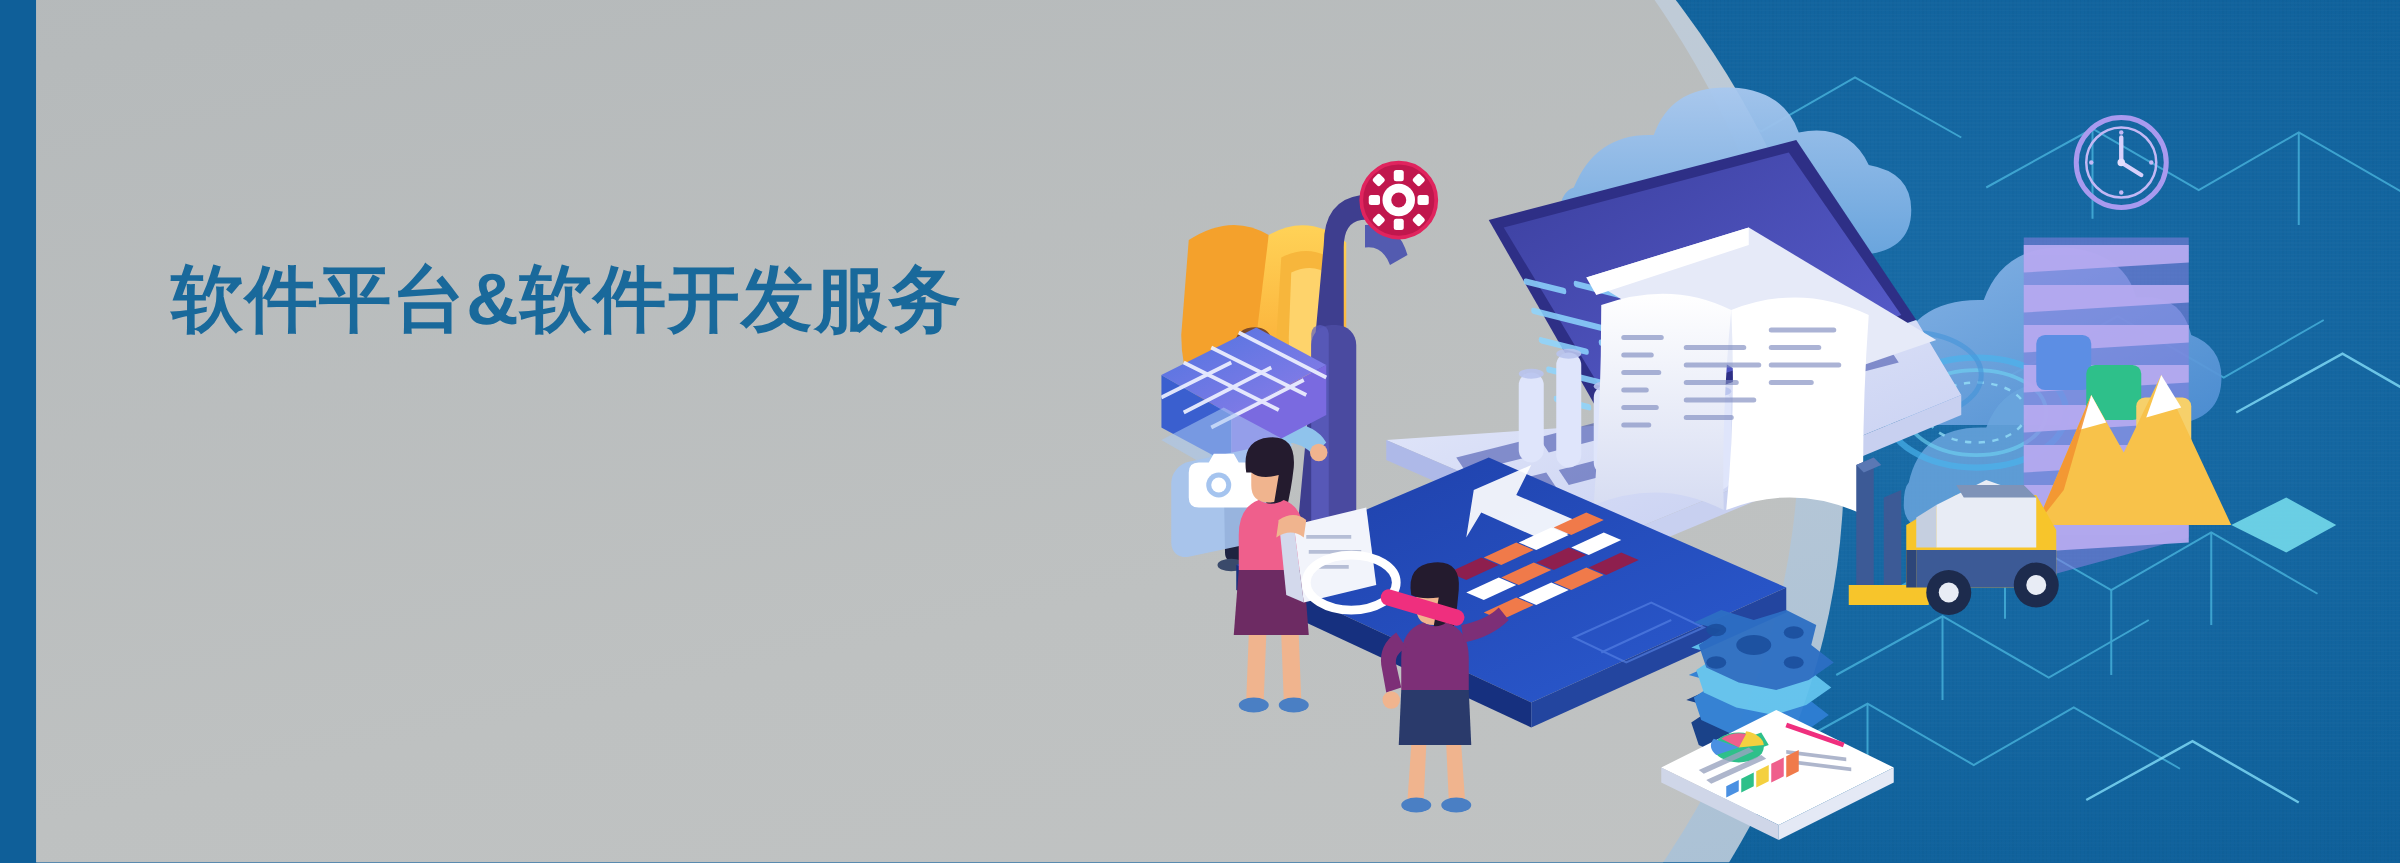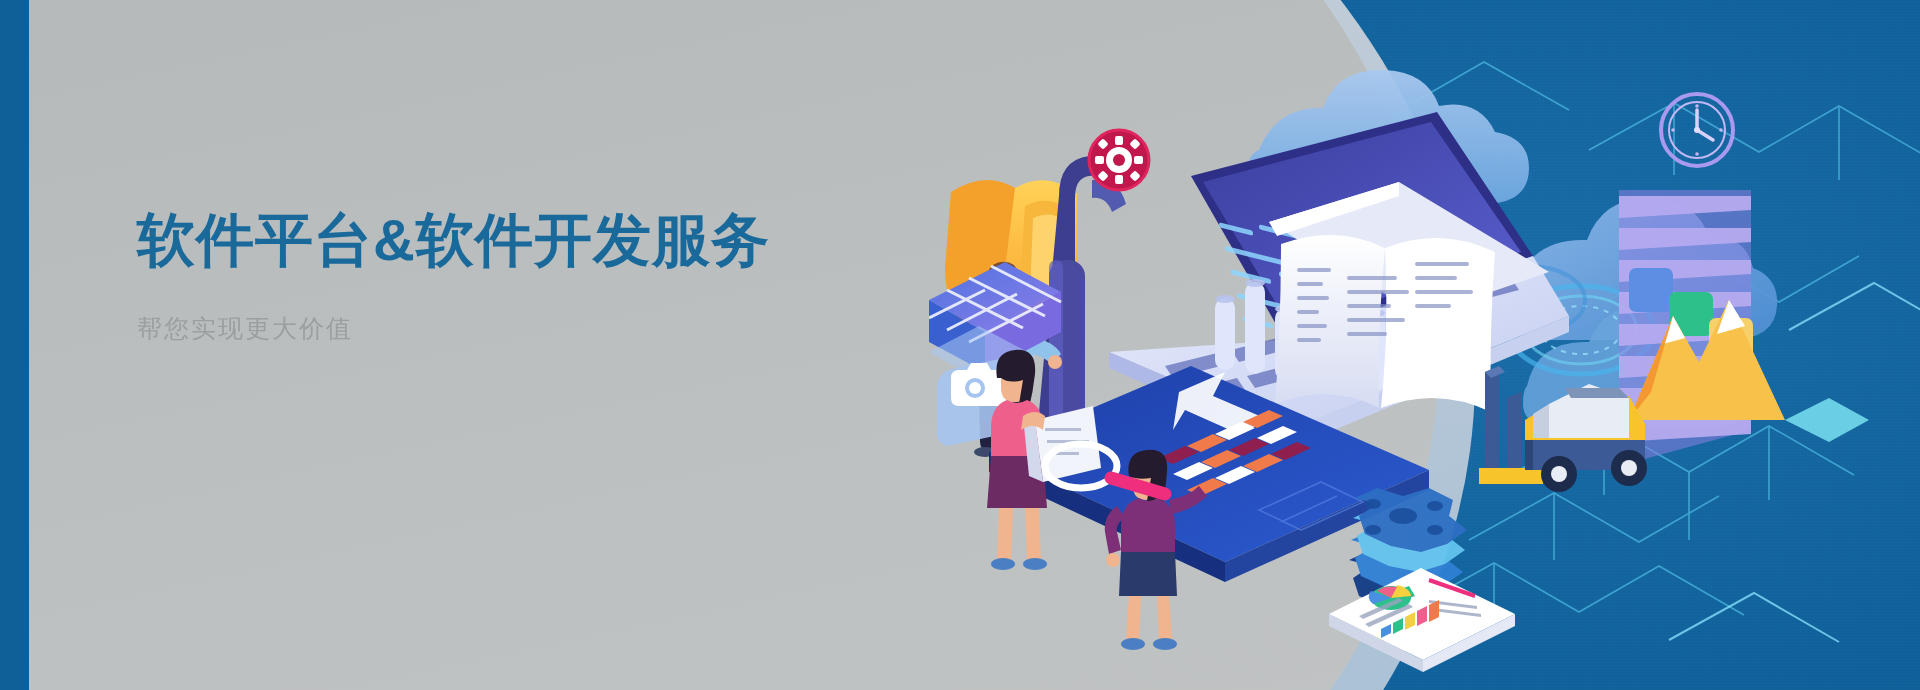--- a/index.html
+++ b/index.html
@@ -120,21 +120,20 @@
       <path d="M1640 640 L1725 593 L1810 642"></path>
       <path d="M1100 430 L1185 383"></path>
     </g>
   </svg>
 
   <div class="bg-arc"></div>
   <div class="bg-gray"></div>
 
   <div class="copy">
     <div class="headline">软件平台&amp;软件开发服务</div>
-    <div class="subhead">帮您实现更大价值</div>
   </div>
 
   <div class="art">
   <svg viewBox="0 0 1020 690" preserveAspectRatio="xMidYMid meet">
 
     <defs>
       <linearGradient id="gScreen" x1="0" y1="0" x2="1" y2="1">
         <stop offset="0" stop-color="#3b3f9e"></stop>
             <stop offset="1" stop-color="#5a5fd0"></stop>
       </linearGradient>

